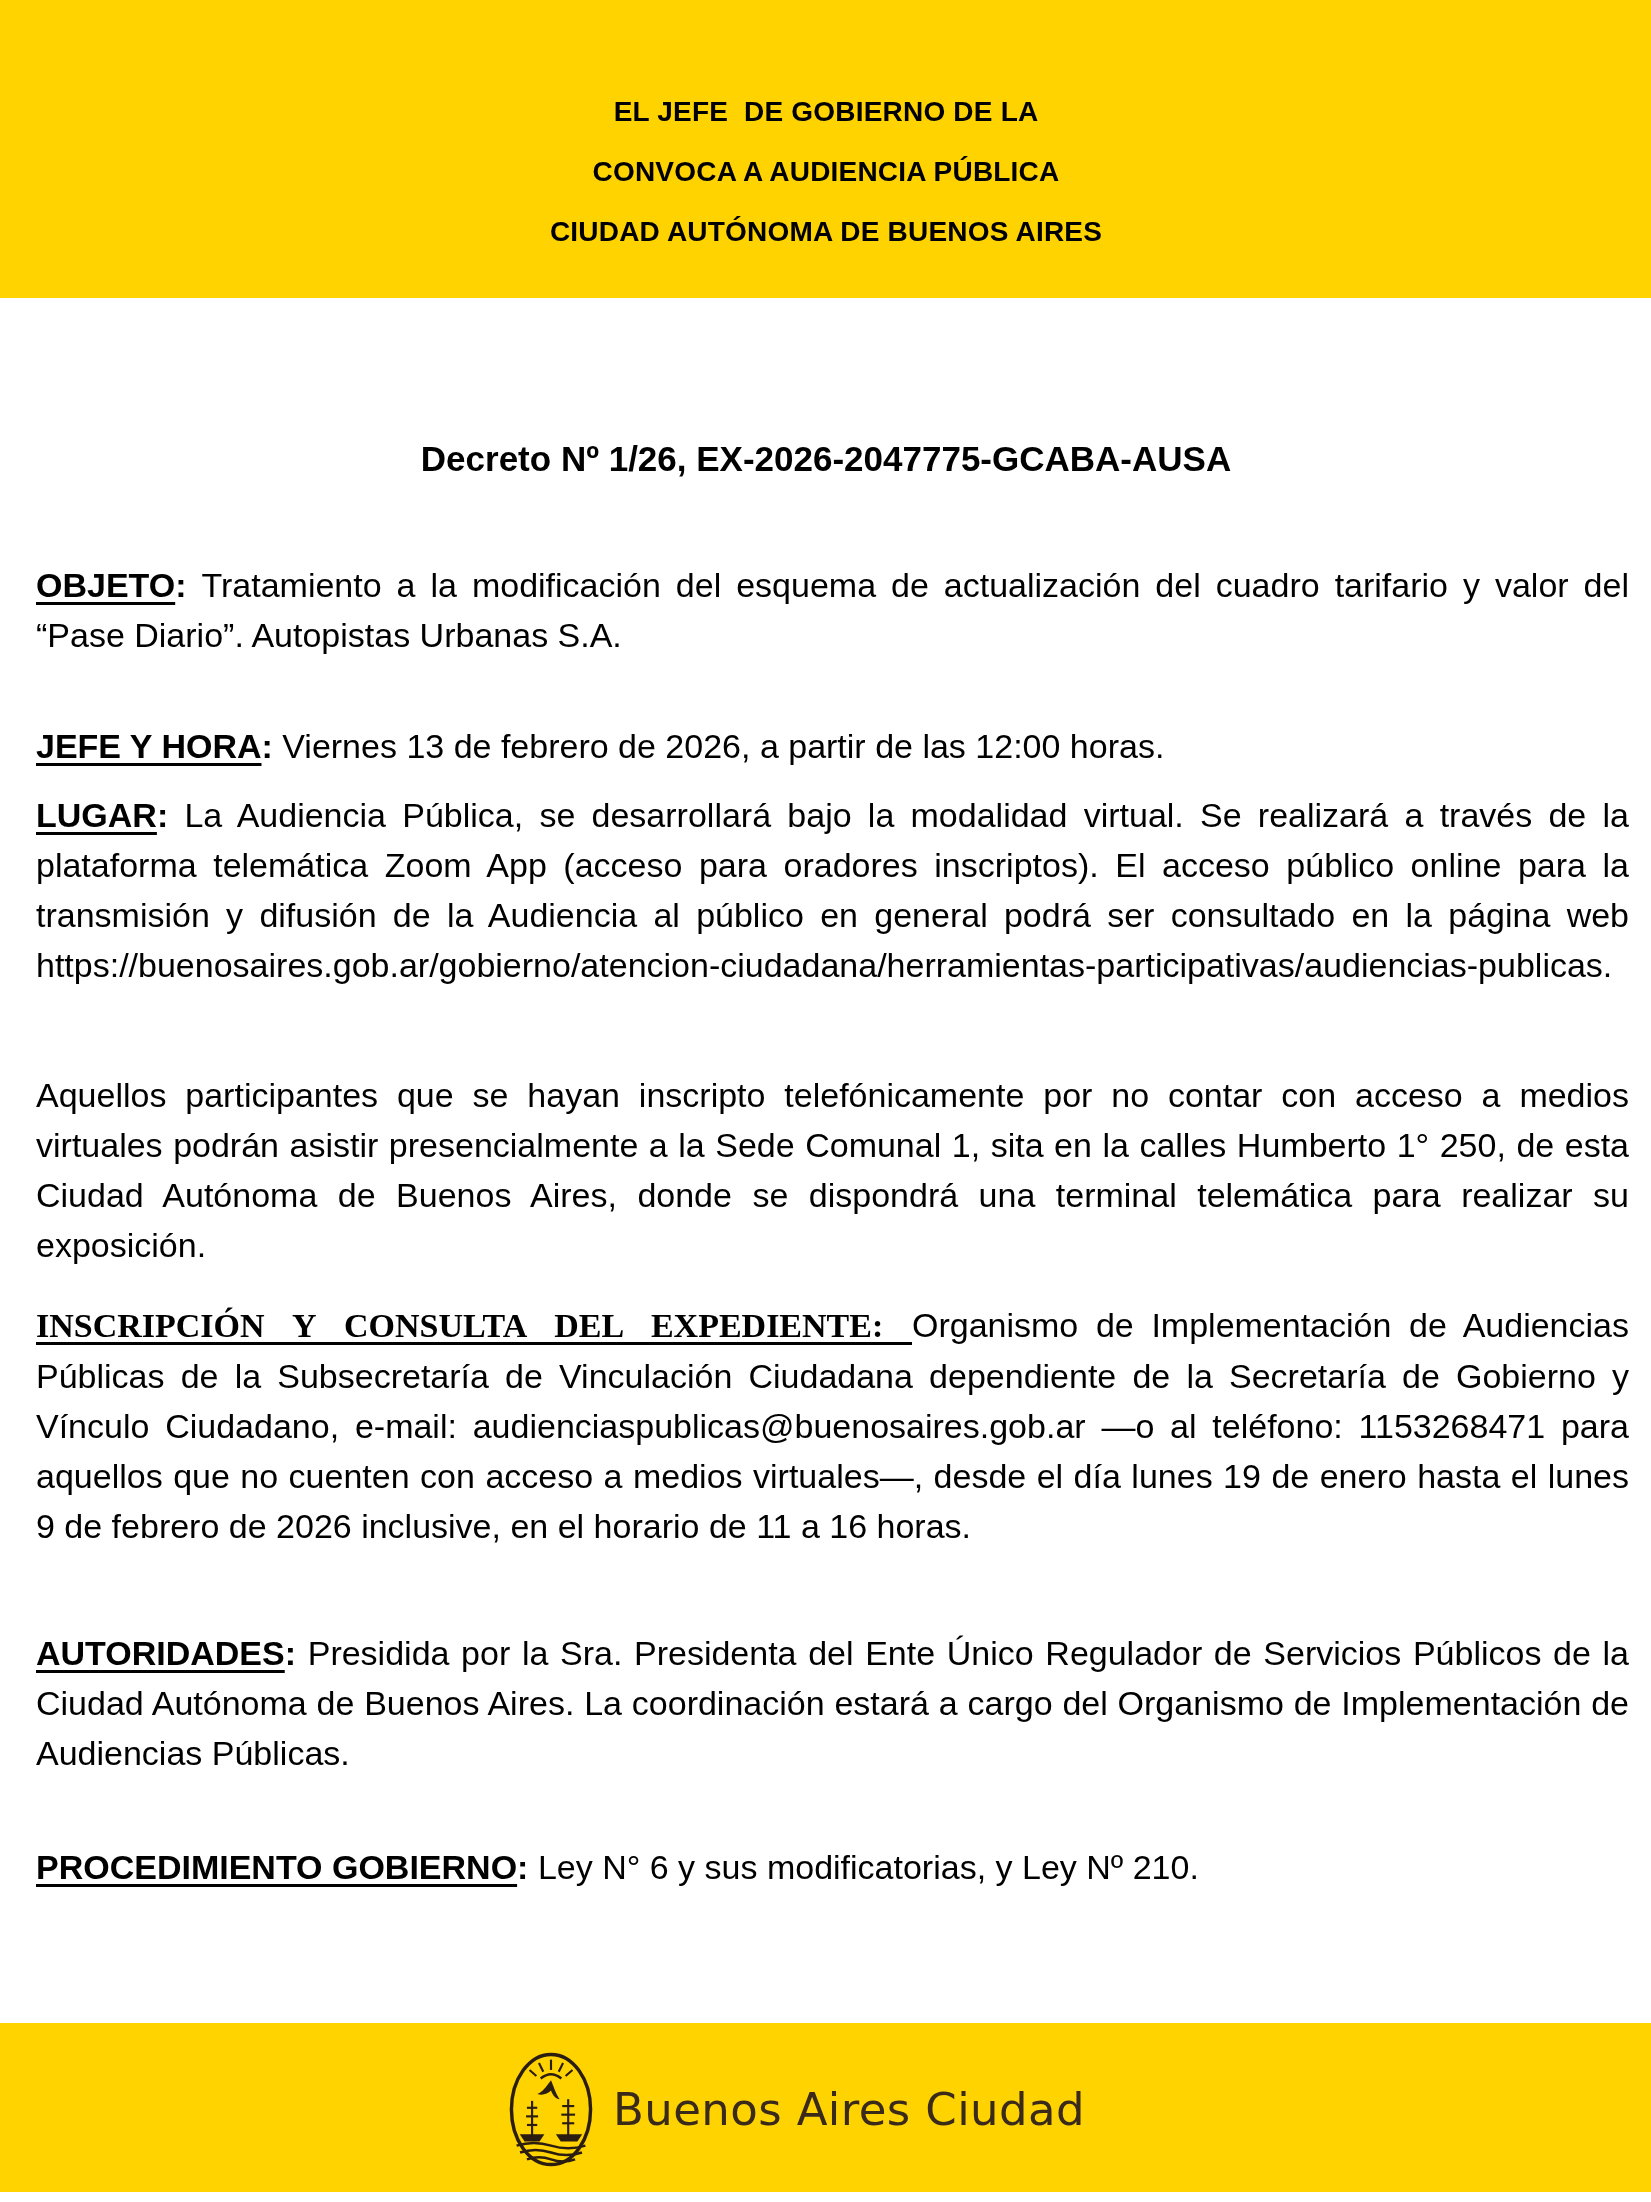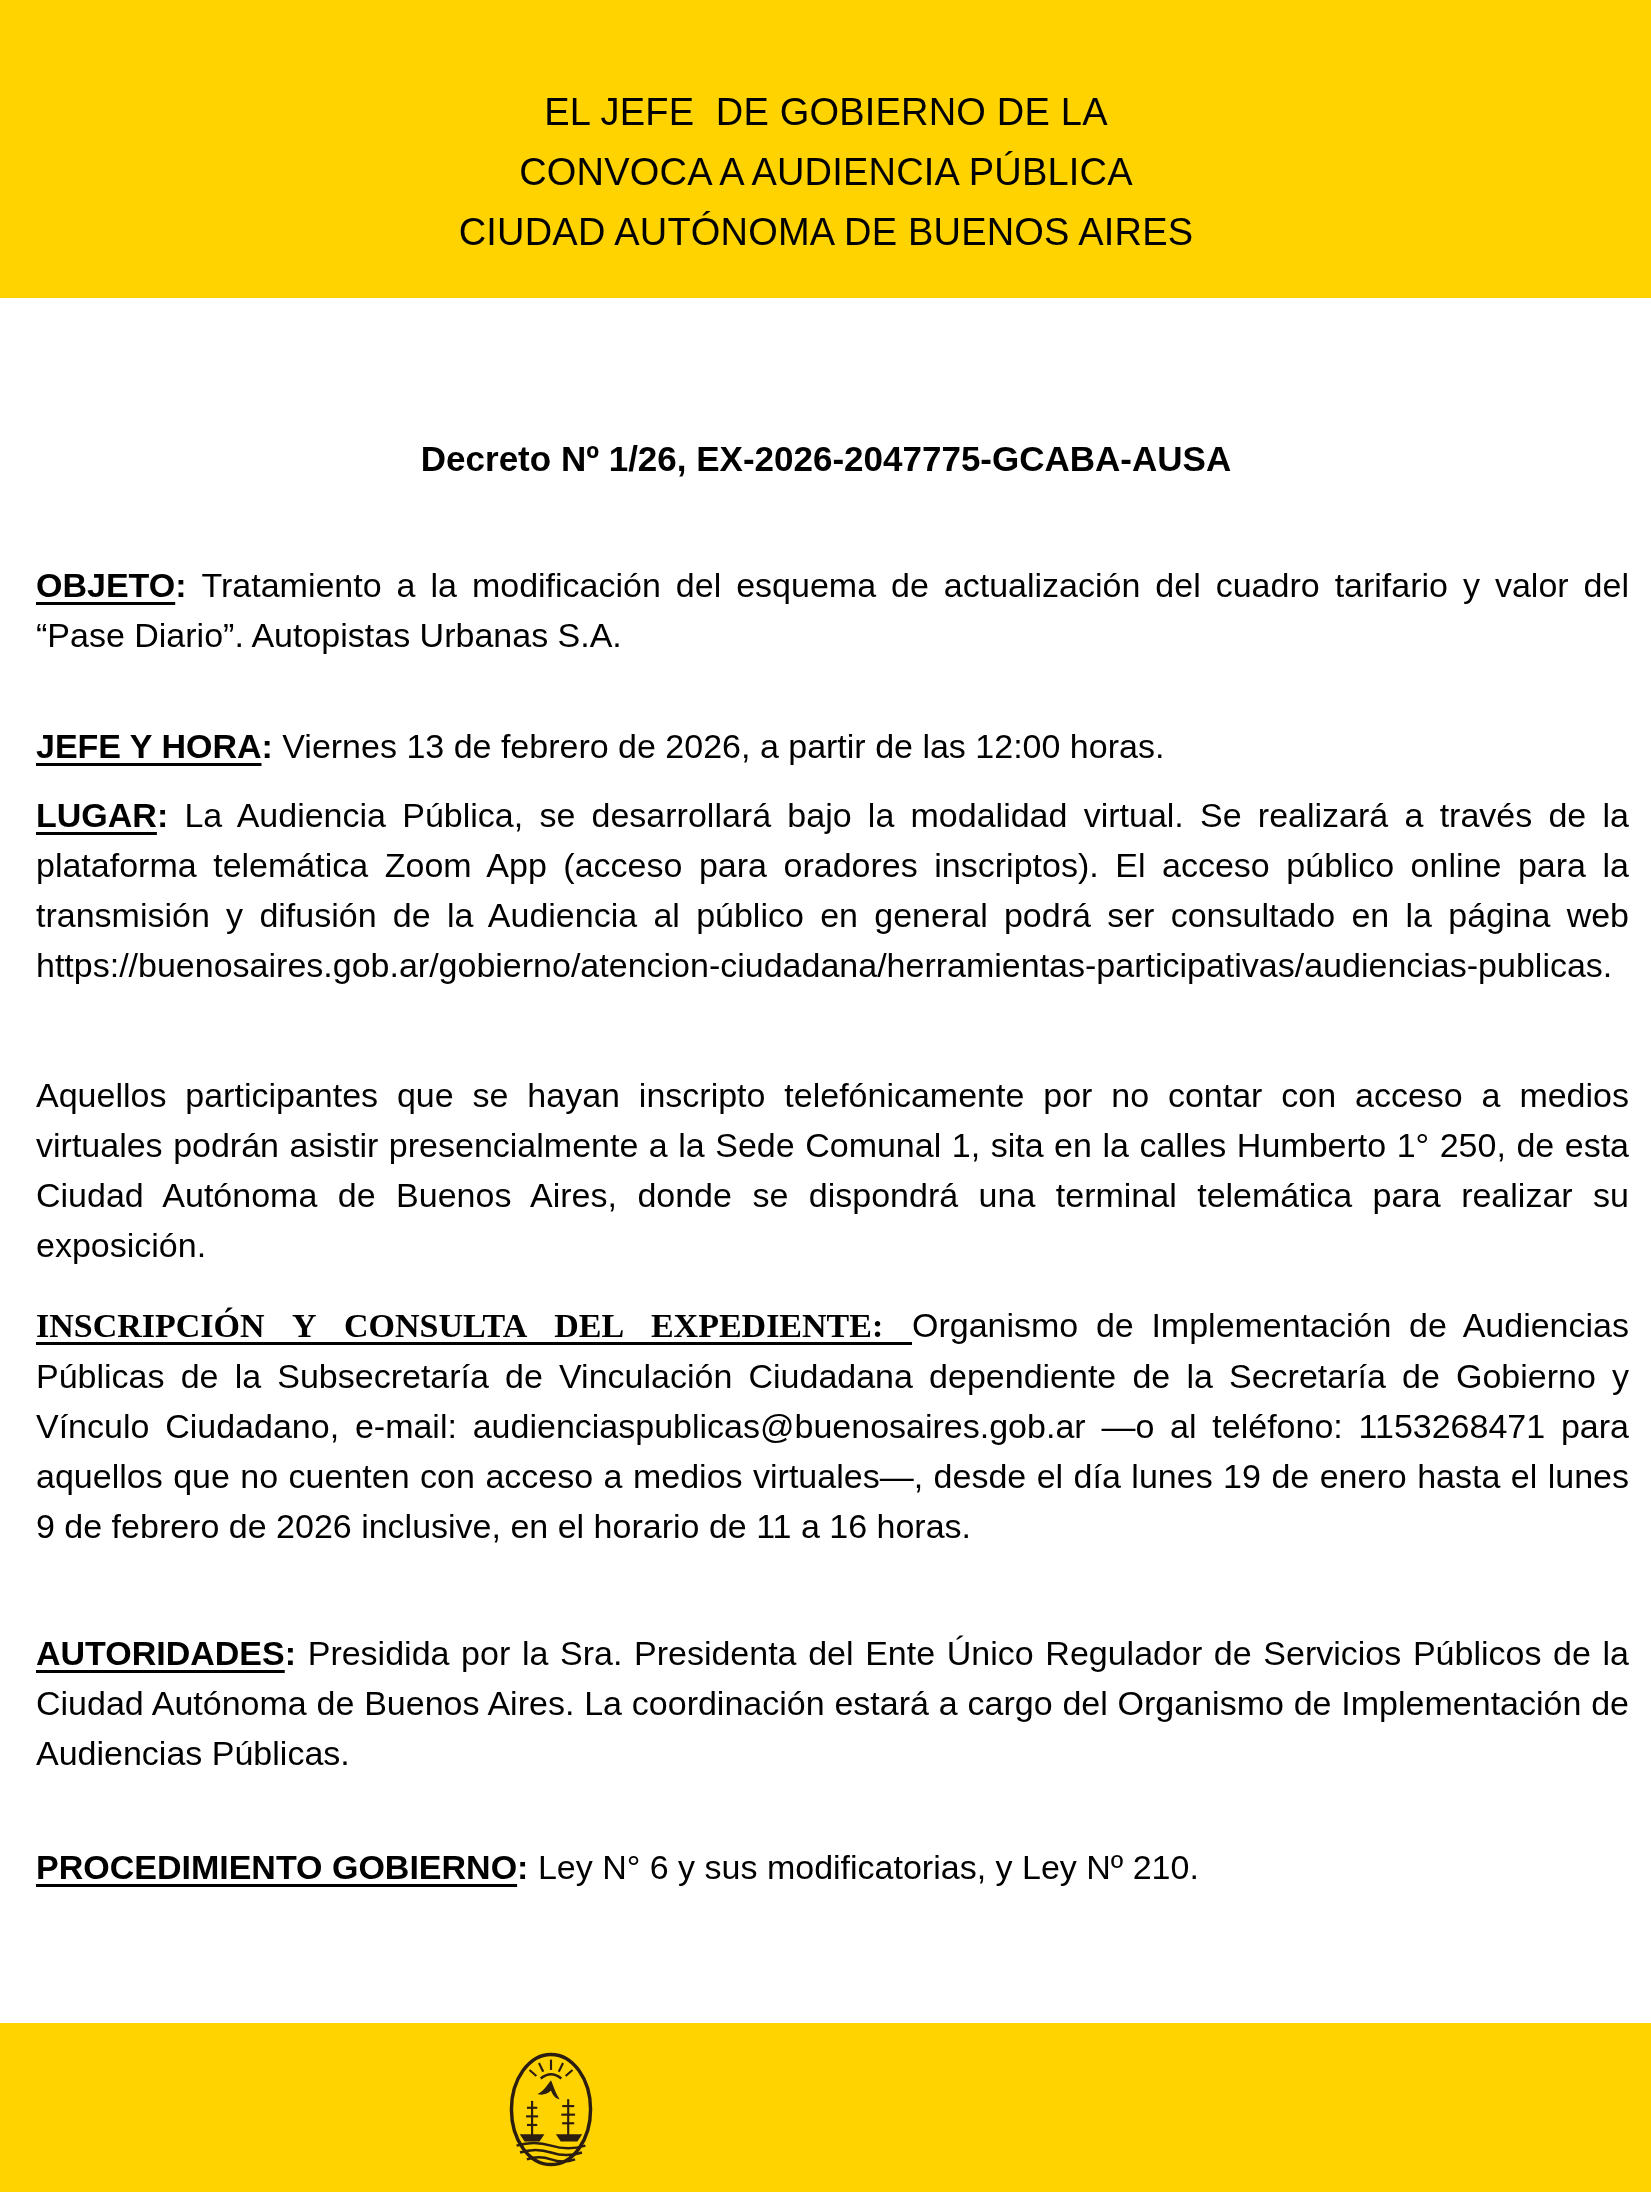--- a/index.html
+++ b/index.html
@@ -20,22 +20,22 @@
       left: 0; top: 0;
       width: 1652px;
       height: 298px;
       background: #FFD300;
     }
     .header-title {
       position: absolute;
       left: 0; top: 82px;
       width: 1652px;
       text-align: center;
-      font-weight: normal;
-      font-size: 38px;
+      font-weight: bold;
+      font-size: 28px;
       line-height: 60px;
       letter-spacing: 0.2px;
     }
     .header-title div { white-space: pre; }
 
     .decree {
       position: absolute;
       left: 0; top: 434px;
       width: 1652px;
       text-align: center;
@@ -176,14 +176,15 @@
       <path d="M16 98 L40 98 L36 104 L20 104 Z" fill="#2b1d10"></path>
       <path d="M58 98 L84 98 L80 104 L62 104 Z" fill="#2b1d10"></path>
     </g>
 
     <g stroke="#2b1d10" stroke-width="3" fill="none">
       <path d="M10 110 Q30 104 50 110 T90 110"></path>
       <path d="M14 118 Q32 112 50 118 T86 118"></path>
       <path d="M22 126 Q36 121 50 126 T78 126"></path>
     </g>
   </svg>
+  <span class="brand-name">Buenos Aires Ciudad</span>
 </div>
 
 
 </body></html>

